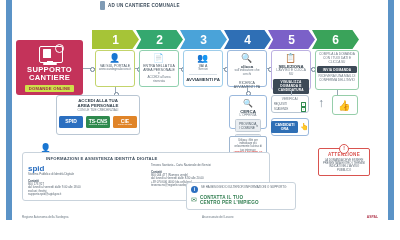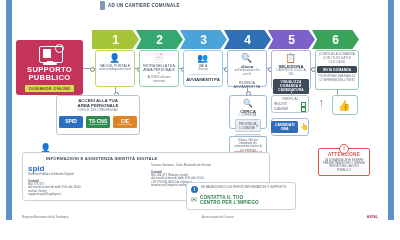--- a/index.html
+++ b/index.html
@@ -96,21 +96,21 @@
 
   <div class="logo">
     <div class="logo-ico">
       <div class="scr"></div>
         <div class="doc"></div>
         <div class="stand"></div>
         <div class="base"></div>
         <div class="gear"></div>
     </div>
     <div class="logo-t1">SUPPORTO</div>
-    <div class="logo-t2">PUBBLICO</div>
+    <div class="logo-t2">CANTIERE</div>
     <div class="logo-badge">DOMANDE ONLINE</div>
   </div>
 
   <div class="chev first" id="chev0" style="left:92px;width:47px;background:#a6c437;">
       <span>1</span>
     </div>
   <div class="chev" id="chev1" style="left:136px;width:47px;background:#35a86f;">
       <span>2</span>
     </div>
   <div class="chev" id="chev2" style="left:180px;width:47px;background:#4aa3d9;">

